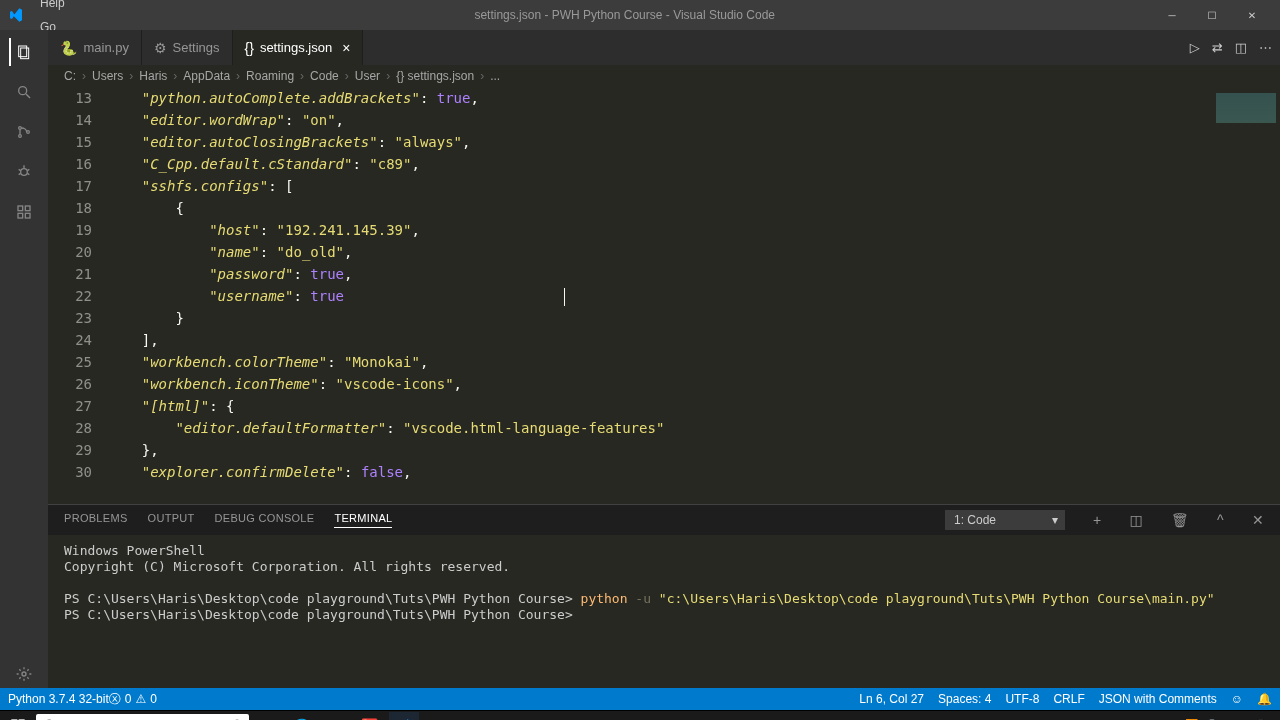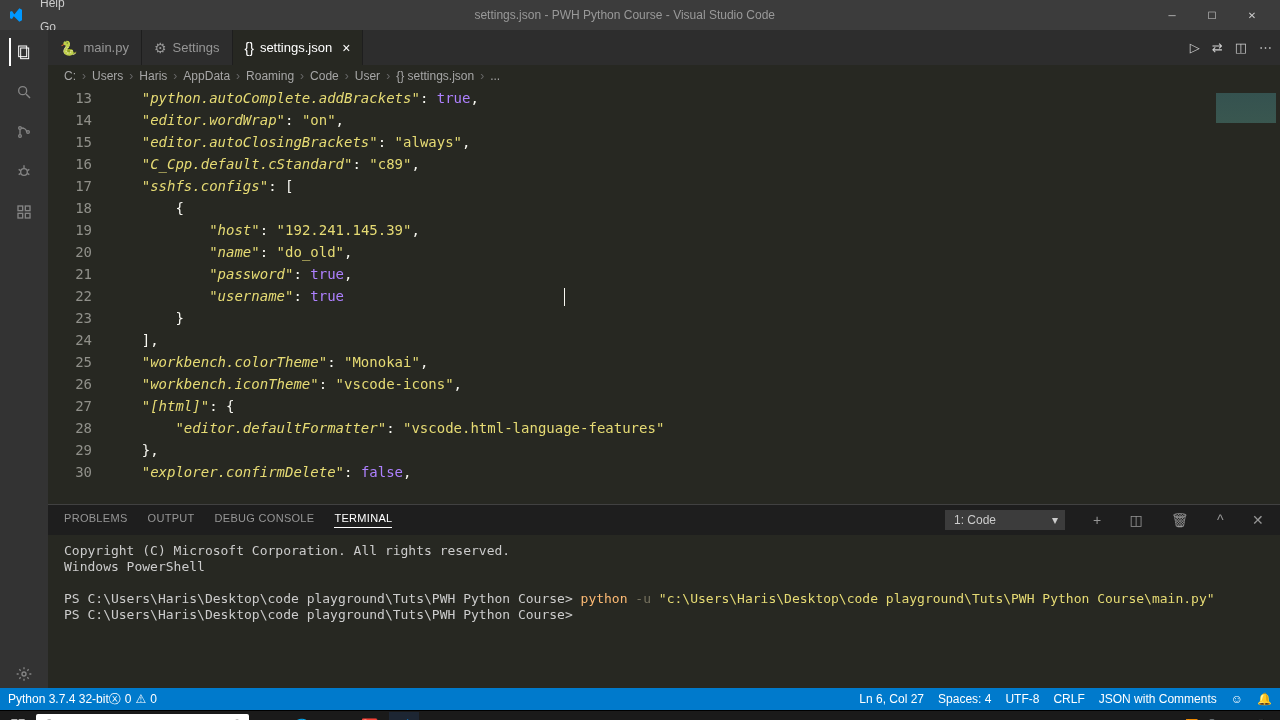--- a/index.html
+++ b/index.html
@@ -218,22 +218,22 @@
           </div>
         <div class="pspacer"></div>
         <div class="term-select">1: Code</div>
         <span class="picon">+</span>
         <span class="picon">◫</span>
         <span class="picon">🗑</span>
         <span class="picon">^</span>
         <span class="picon">✕</span>
       </div>
       <div class="terminal">
+          <div>Windows PowerShell</div>
           <div>Copyright (C) Microsoft Corporation. All rights reserved.</div>
-          <div>Windows PowerShell</div>
           <div>&nbsp;</div>
           <div><span class="">PS C:\Users\Haris\Desktop\code playground\Tuts\PWH Python Course&gt; </span><span class="cmd-yellow">python </span><span class="cmd-arg">-u </span><span class="cmd-str">"c:\Users\Haris\Desktop\code playground\Tuts\PWH Python Course\main.py"</span></div>
           <div>PS C:\Users\Haris\Desktop\code playground\Tuts\PWH Python Course&gt;</div>
         </div>
     </div>
   </div>
 </div>
 
 <div class="statusbar">
   <span>Python 3.7.4 32-bit</span>

